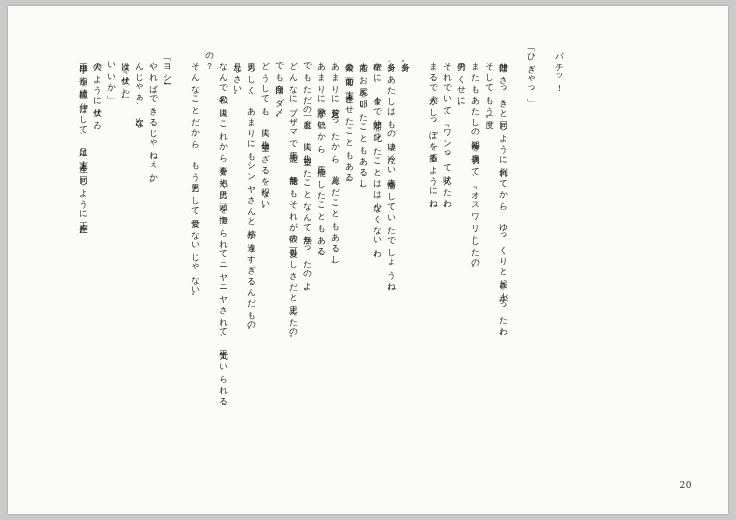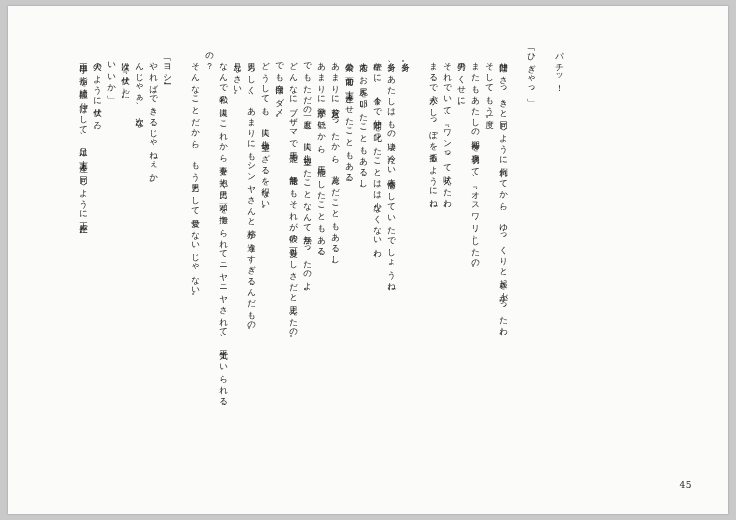--- a/index.html
+++ b/index.html
@@ -98,14 +98,14 @@
       <div class="vline indent1">それでいて、『ワン』って吠えたわ。</div>
       <div class="vline indent1">男のくせに。</div>
       <div class="vline indent1">またもあたしの期待を裏切って、『オスワリ』したの。</div>
       <div class="vline indent1">そしてもう一度。</div>
       <div class="vline indent1">仲間はさっきと同じように倒れてから、ゆっくりと起き上がったわ。</div>
       <div class="vline blank"></div>
       <div class="vline">「ひぎゃっ」</div>
       <div class="vline blank"></div>
       <div class="vline">パチッ！</div>
     </div>
-  <div id="page-number">45</div>
+  <div id="page-number">20</div>
 </div>
 
 </body></html>

